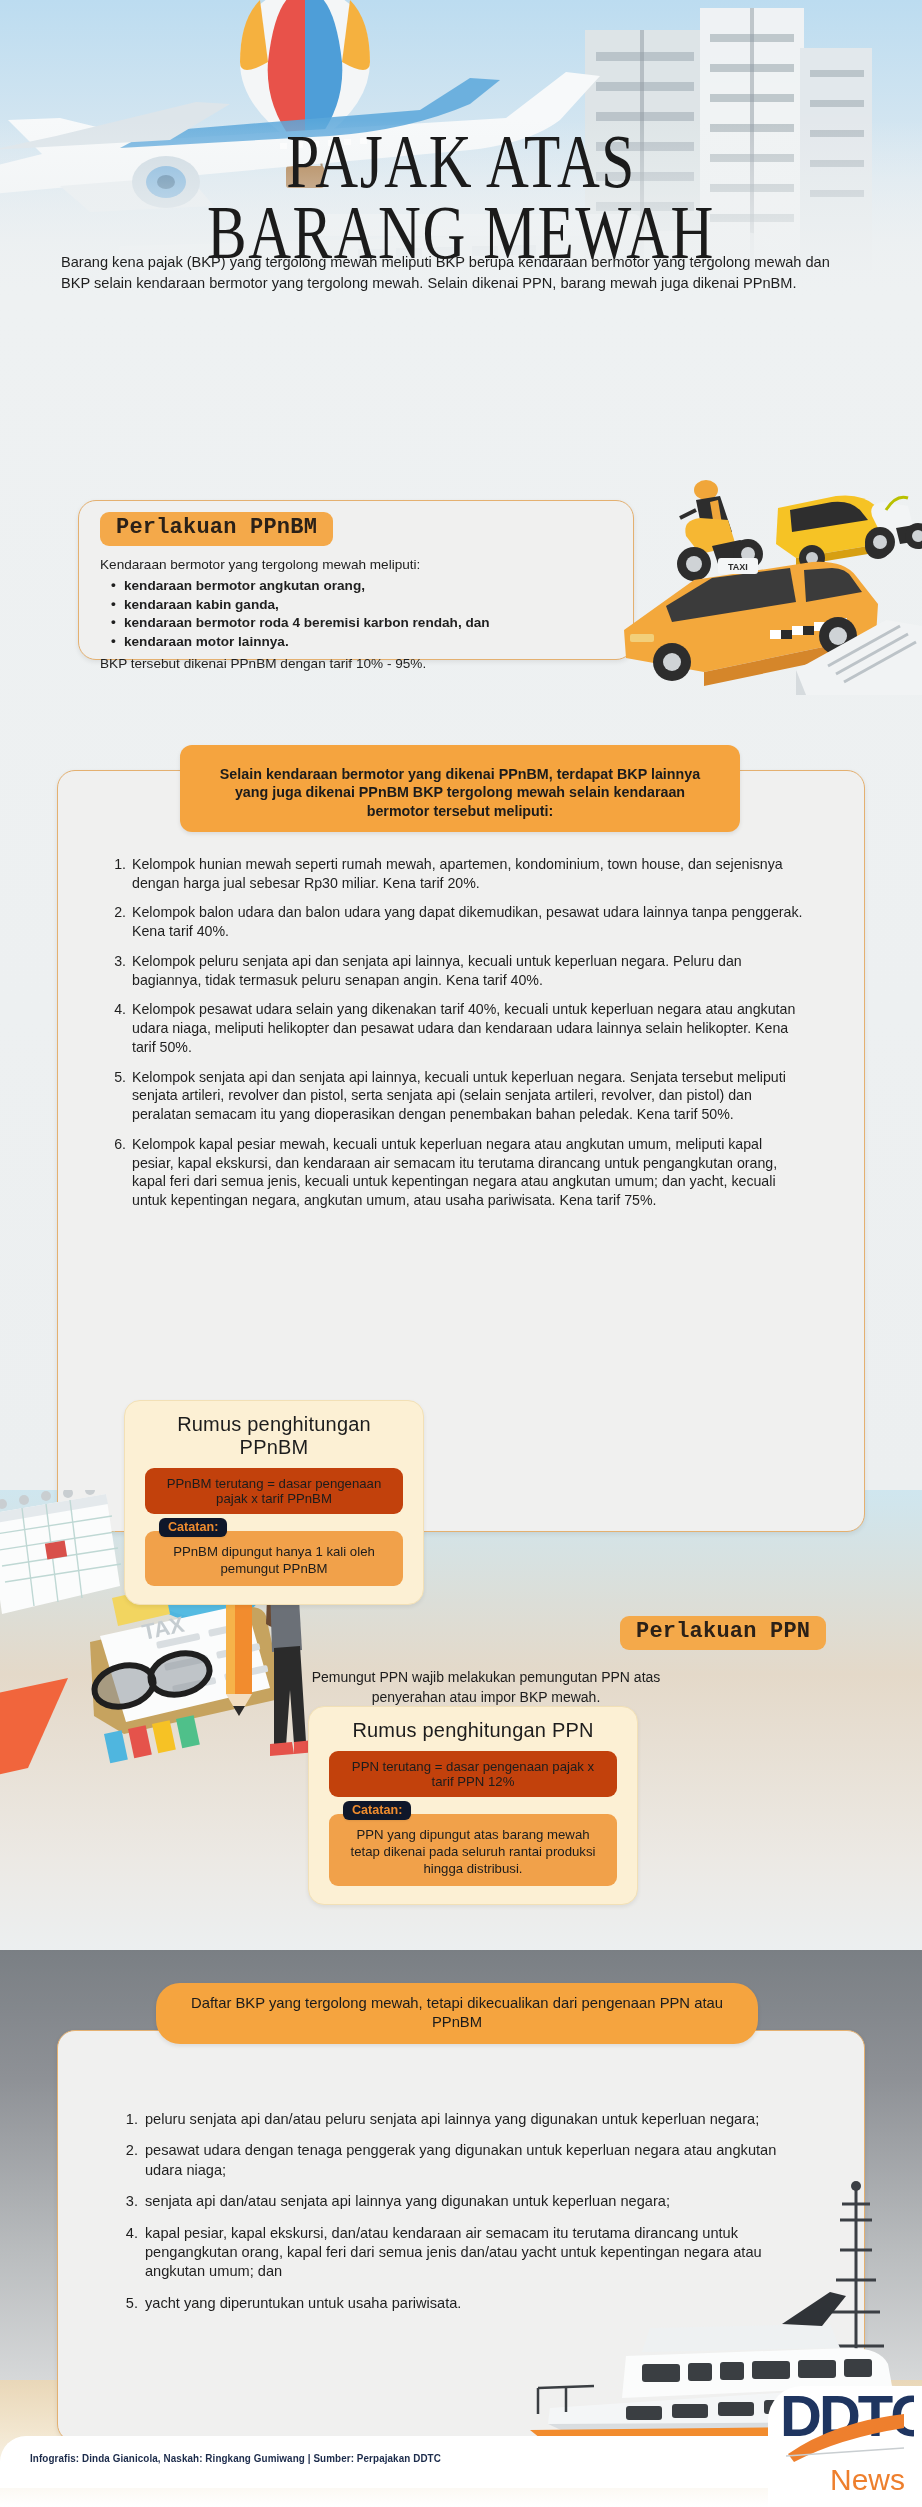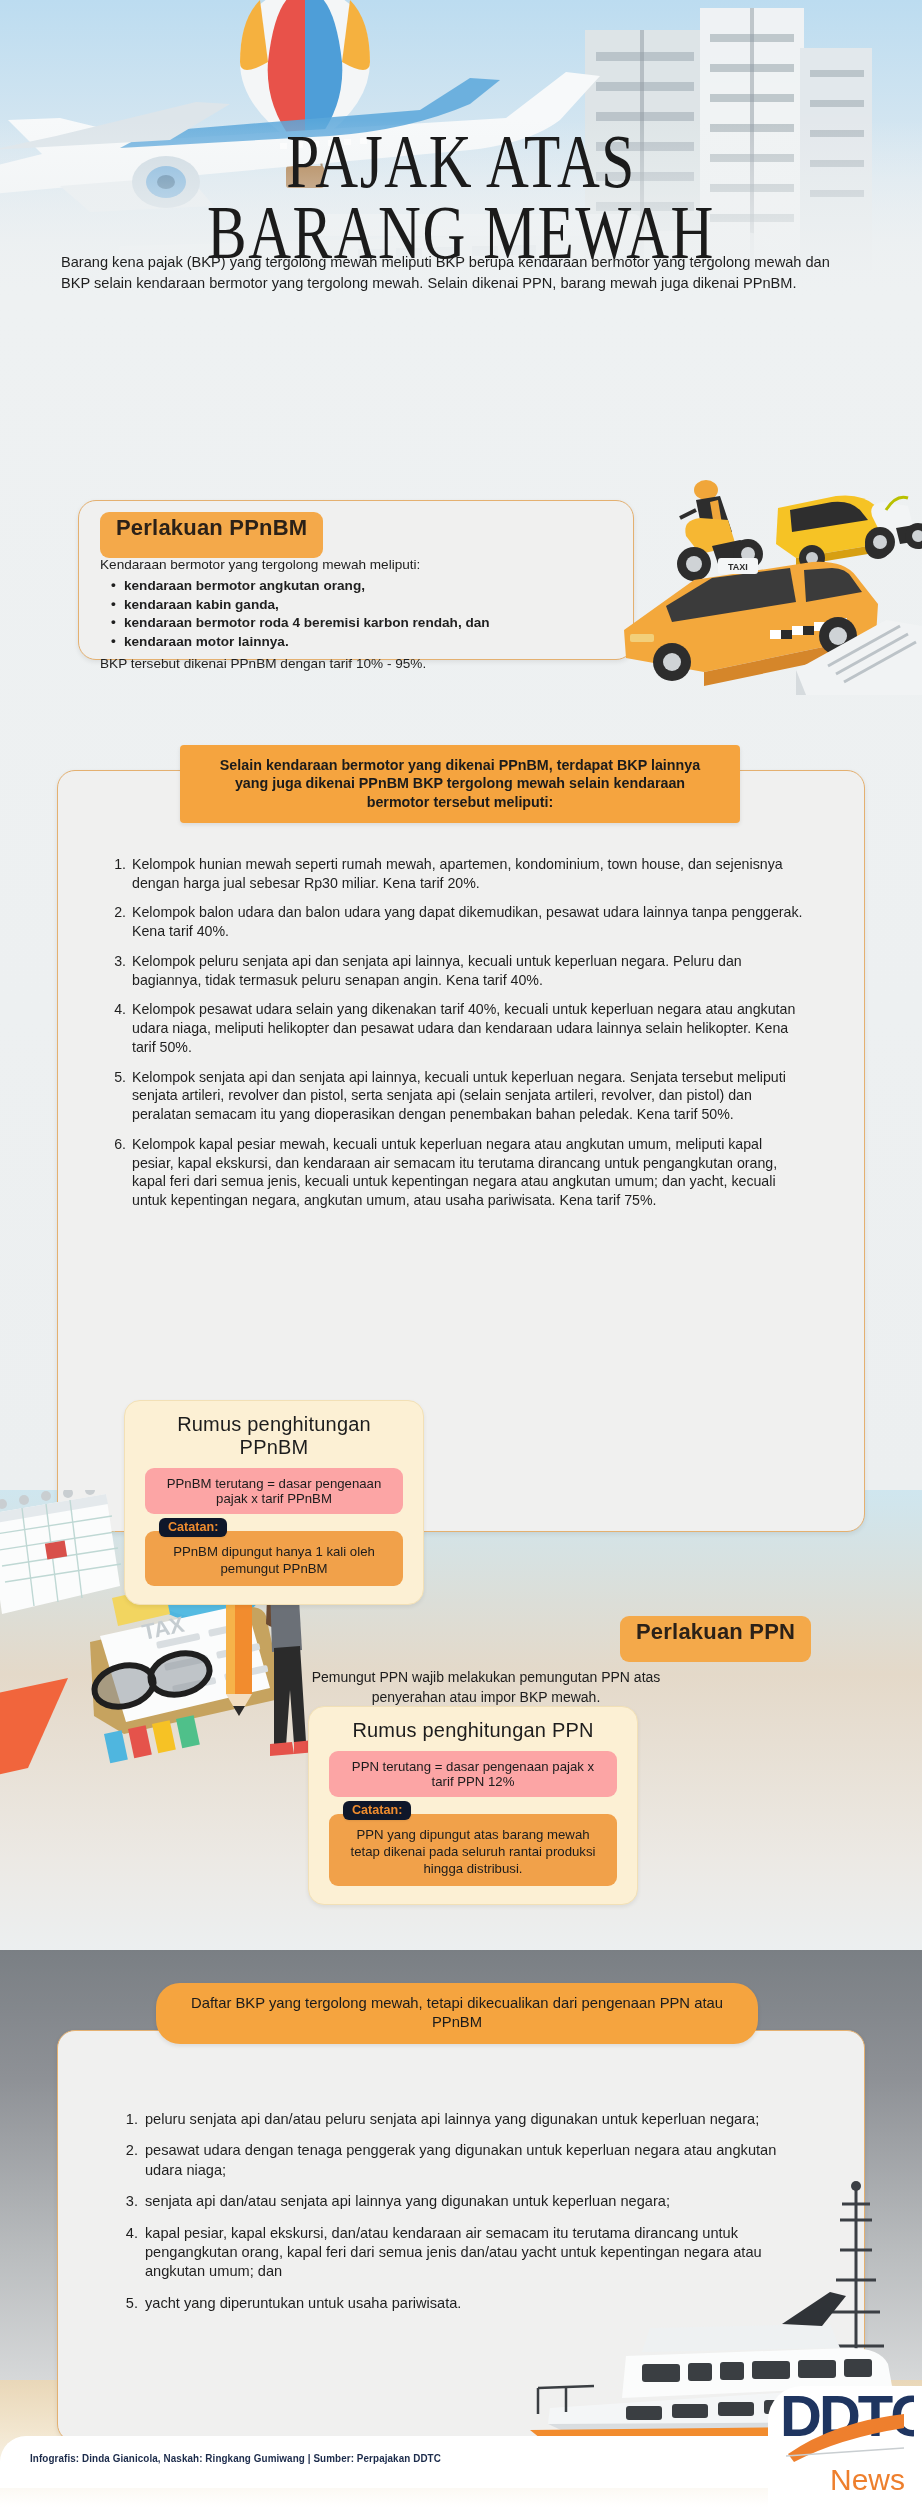--- a/index.html
+++ b/index.html
@@ -80,22 +80,22 @@
     border: 1px solid #e4b070;
     box-shadow: 0 2px 5px rgba(0,0,0,0.08);
     z-index: 15;
   }
 
   
   .pill-serif {
     display: inline-block;
     background: #f4a94a;
     border-radius: 9px;
-    padding: 5px 16px 19px 16px;
-    font-family: Liberation Sans, sans-serif;
+    padding: 5px 16px 7px 16px;
+    font-family: Liberation Mono, monospace;
     font-weight: 700;
     font-size: 22px;
     color: #2b2118;
     letter-spacing: 0.2px;
     line-height: 1;
   }
 
   
   #card-ppnbm { top: 500px; left: 78px; width: 556px; height: 160px; }
   #ppnbm-pill { position: absolute; top: 512px; left: 100px; z-index: 22; }
@@ -110,22 +110,22 @@
     content: "•"; position: absolute; left: 1px; top: -1px; font-weight: 700;
   }
   .ppnbm-body .tail { margin-top: 2px; }
 
   .vehicles-ill { position: absolute; top: 480px; left: 600px; width: 322px; height: 215px; z-index: 18; }
 
   
   #card-list { top: 770px; left: 57px; width: 808px; height: 762px; }
   #list-banner {
     position: absolute; top: 745px; left: 180px; width: 560px;
-    background: #f5a43f; border-radius: 4px;
-    padding: 11px 22px 12px 22px; text-align: center; z-index: 24;
+    background: #f5a43f; border-radius: 12px;
+    padding: 20px 22px 12px 22px; text-align: center; z-index: 24;
     font-size: 14.3px; font-weight: 700; line-height: 1.28; color: #1b1b1b;
     box-shadow: 0 2px 4px rgba(0,0,0,0.09);
   }
   .numlist {
     position: absolute; top: 855px; left: 106px; width: 700px; z-index: 22;
     font-size: 14.2px; line-height: 1.32; color: #1f1f1f;
   }
   .numlist ol { list-style: none; counter-reset: nl; }
   .numlist li {
     counter-increment: nl; position: relative; padding-left: 26px; margin-bottom: 11px;
@@ -139,21 +139,21 @@
   .formula {
     position: absolute; background: #fcf0d4; border-radius: 16px;
     border: 1px solid #f2e0b6; z-index: 26; padding: 12px 20px 18px 20px;
     box-shadow: 0 2px 4px rgba(0,0,0,0.07);
   }
   .formula-title {
     text-align: center; font-size: 20px; font-weight: 400; color: #1d1d1d;
     margin-bottom: 9px; letter-spacing: 0.2px;
   }
   .formula-eq {
-    background: #fca5a5; border-radius: 9px; padding: 8px 12px;
+    background: #c2410c; border-radius: 9px; padding: 8px 12px;
     text-align: center; font-size: 13.2px; font-weight: 400; color: #1c1c1c;
   }
   .note-wrap { position: relative; margin-top: 17px; }
   .note-tag {
     position: absolute; top: -13px; left: 14px;
     background: #0f172a; border-radius: 6px; padding: 2px 9px 3px 9px;
     font-size: 12.6px; font-weight: 700; color: #ef8c2e; z-index: 3;
     box-shadow: 0 1px 2px rgba(0,0,0,0.08);
   }
   .note-body {

